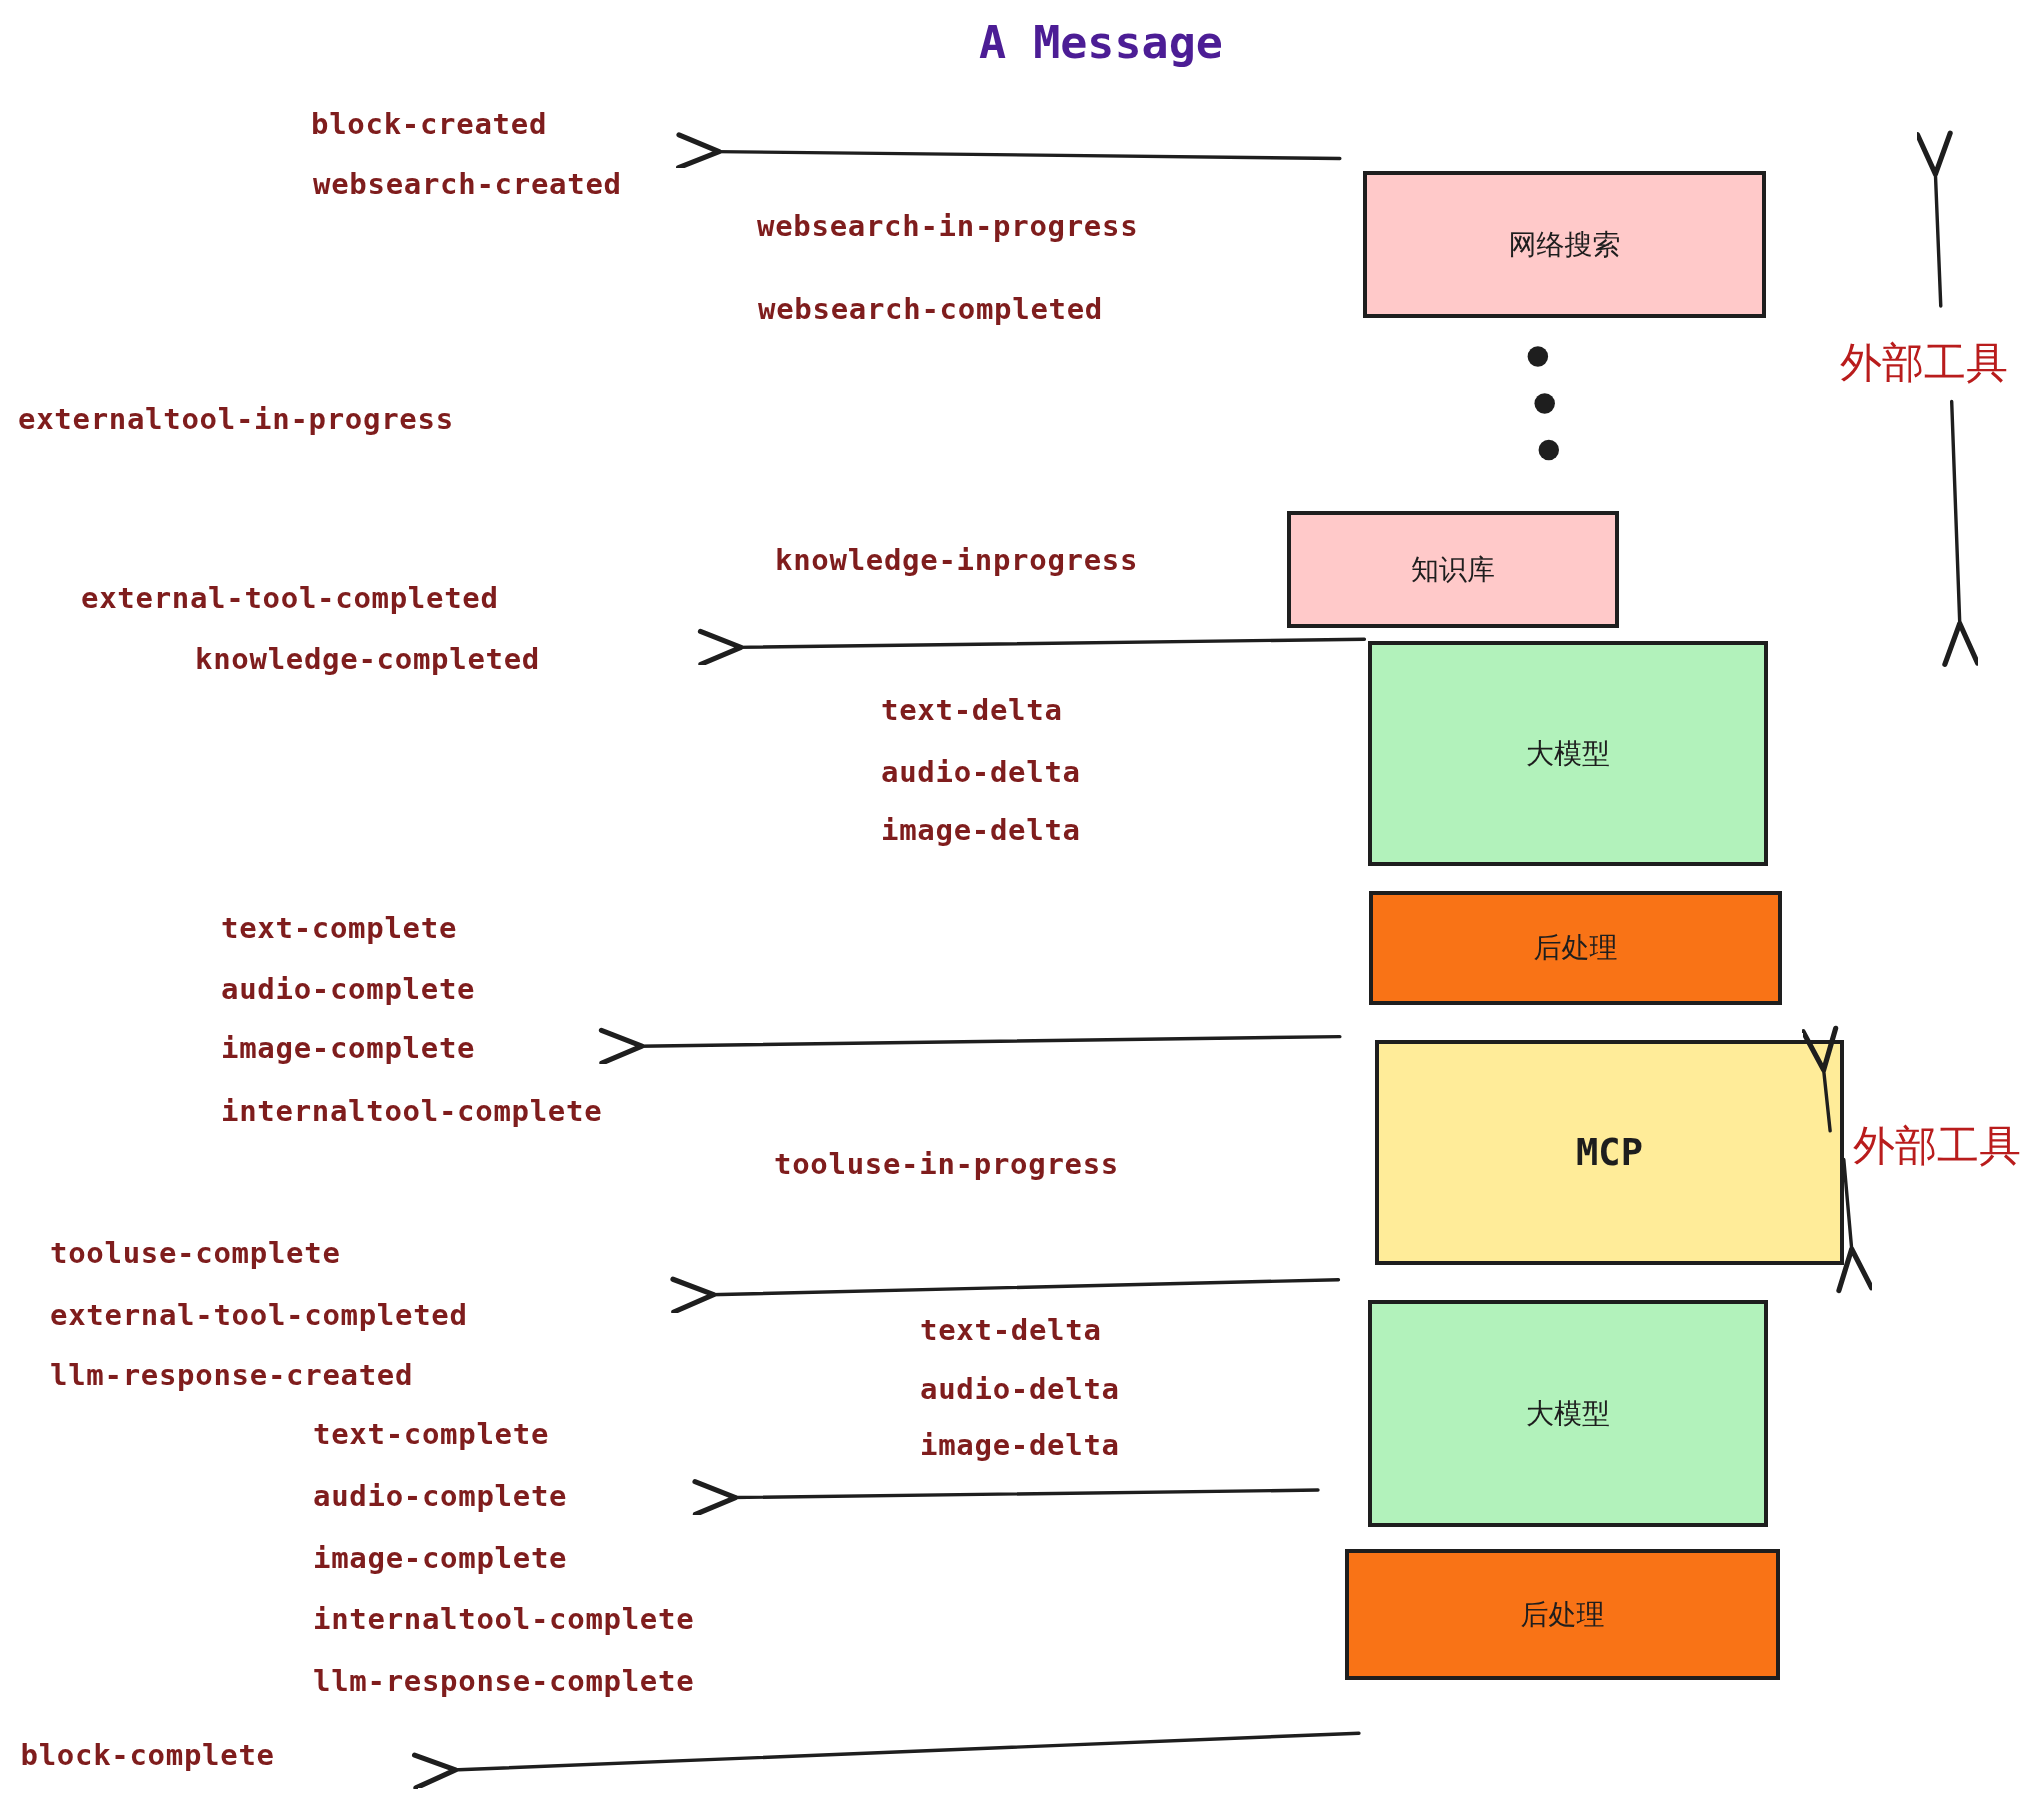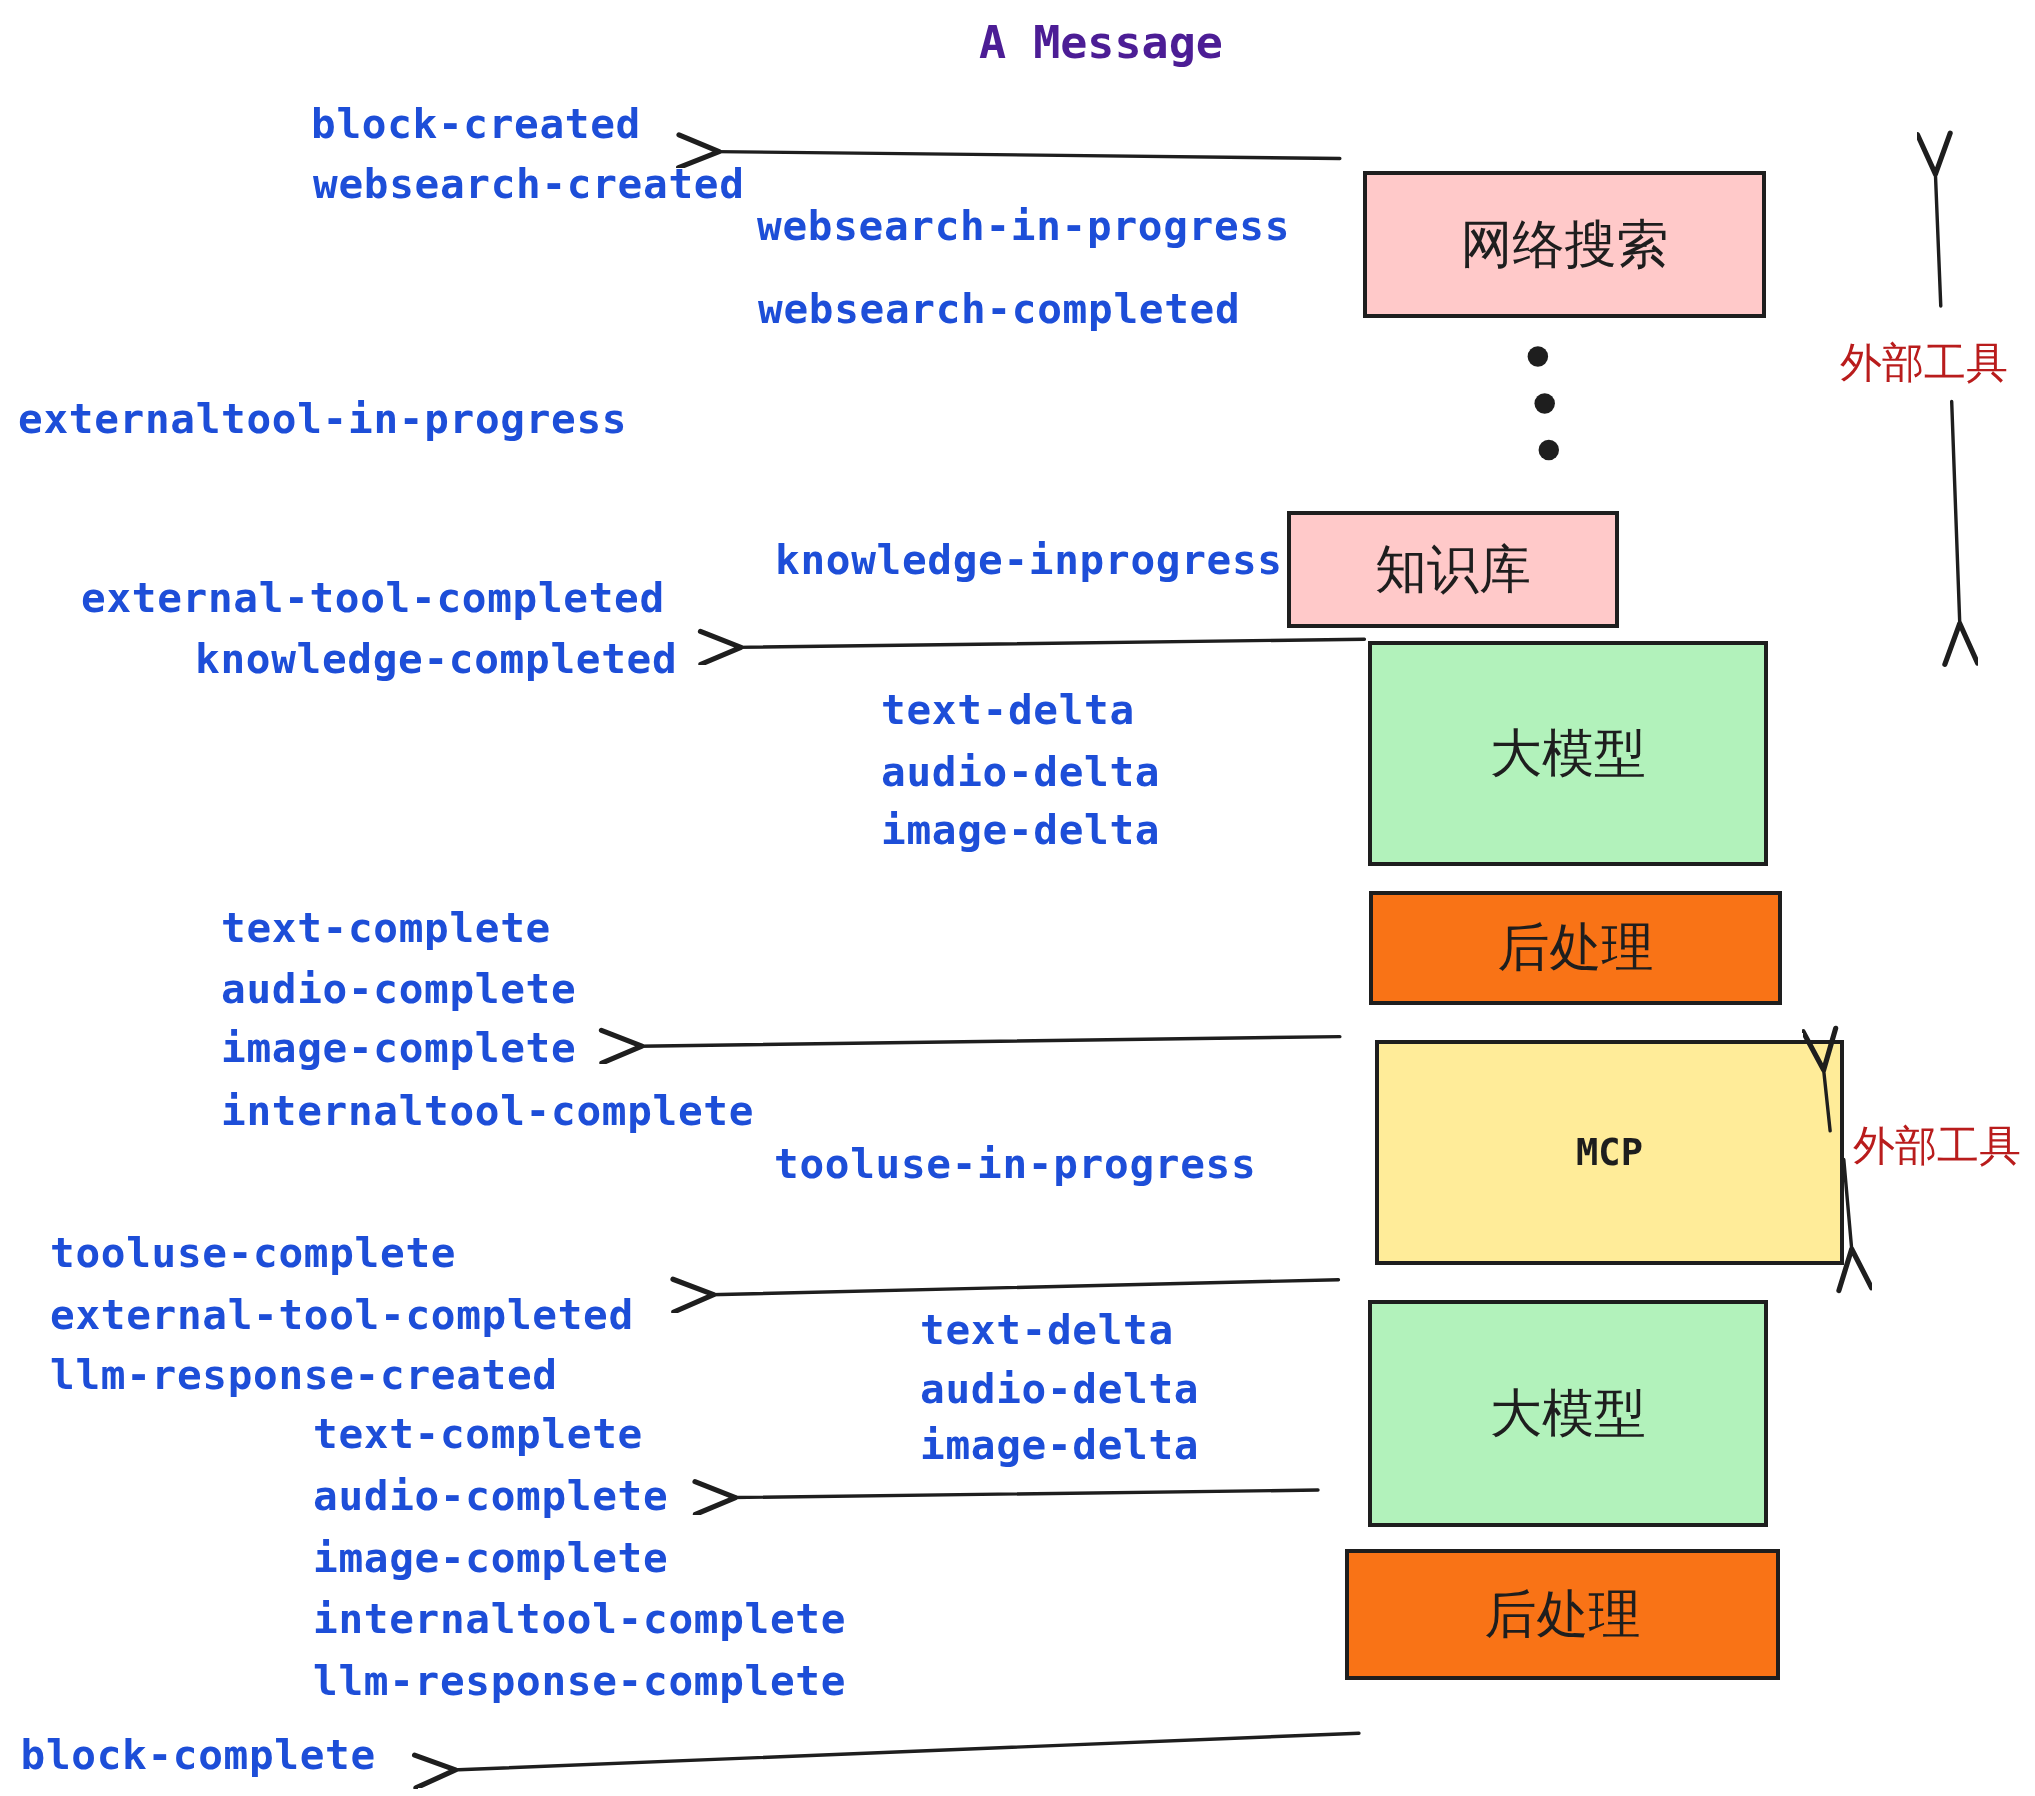--- a/index.html
+++ b/index.html
@@ -1,26 +1,26 @@
 <!DOCTYPE html>
 <html style="font-size:11px"><head>
 <meta charset="utf-8">
 <style>
   html,body{margin:0;padding:0;background:#ffffff;}
   body{width:2035px;height:1796px;position:relative;overflow:hidden;
        font-family:"Liberation Sans",sans-serif;color:#1e1e1e;}
   .canvas{position:absolute;left:0;top:0;width:2035px;height:1796px;}
   .ev{position:absolute;font-family:"DejaVu Sans Mono",monospace;font-weight:bold;
-      font-size:41px;letter-spacing:0.7px;color:#1d4ed8;white-space:nowrap;
+      font-size:29px;letter-spacing:0.7px;color:#7f1d1d;white-space:nowrap;
       transform:translateY(-50%);}
   .title{position:absolute;font-family:"DejaVu Sans Mono",monospace;font-weight:bold;
       font-size:45px;color:#4c1d95;white-space:nowrap;transform:translateY(-50%);}
   .box{position:absolute;border:4.1px solid #1e1e1e;box-sizing:border-box;
       display:flex;align-items:center;justify-content:center;
-      font-family:Liberation Sans, sans-serif;font-size:52px;
+      font-family:Liberation Sans, sans-serif;font-size:28px;
       color:#1e1e1e;white-space:nowrap;}
   .box.mono{font-family:"DejaVu Sans Mono",monospace;font-weight:bold;font-size:37px;}
   .fill-pink{background:#ffc9c9;}
   .fill-green{background:#b2f2bb;}
   .fill-yellow{background:#ffec99;}
   .fill-white{background:#f97316;}
   .side{position:absolute;font-family:"Liberation Sans","DejaVu Sans",sans-serif;
       font-size:42px;color:#b91c1c;white-space:nowrap;transform:translateY(-50%);}
   svg.overlay{position:absolute;left:0;top:0;width:2035px;height:1796px;pointer-events:none;}
 </style>

